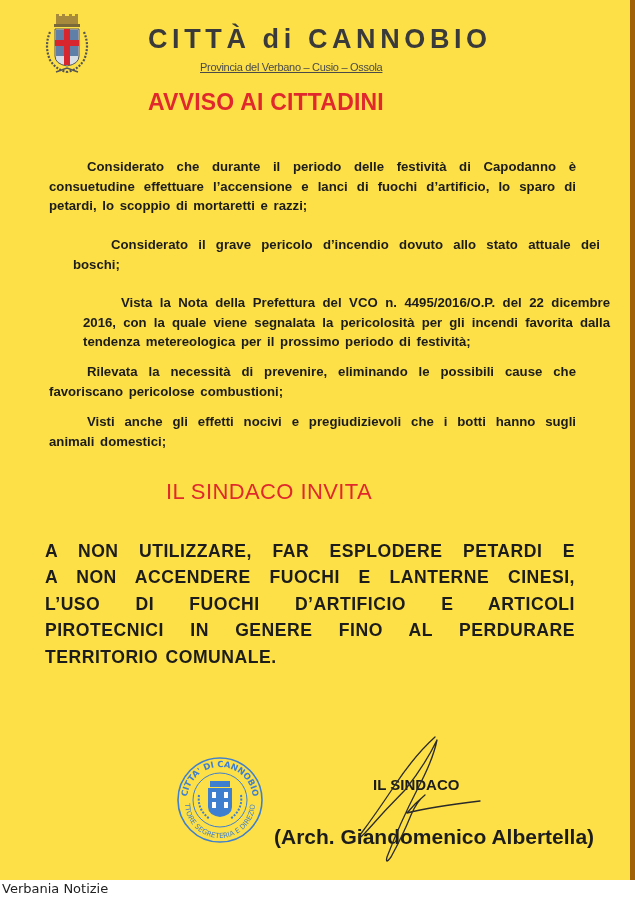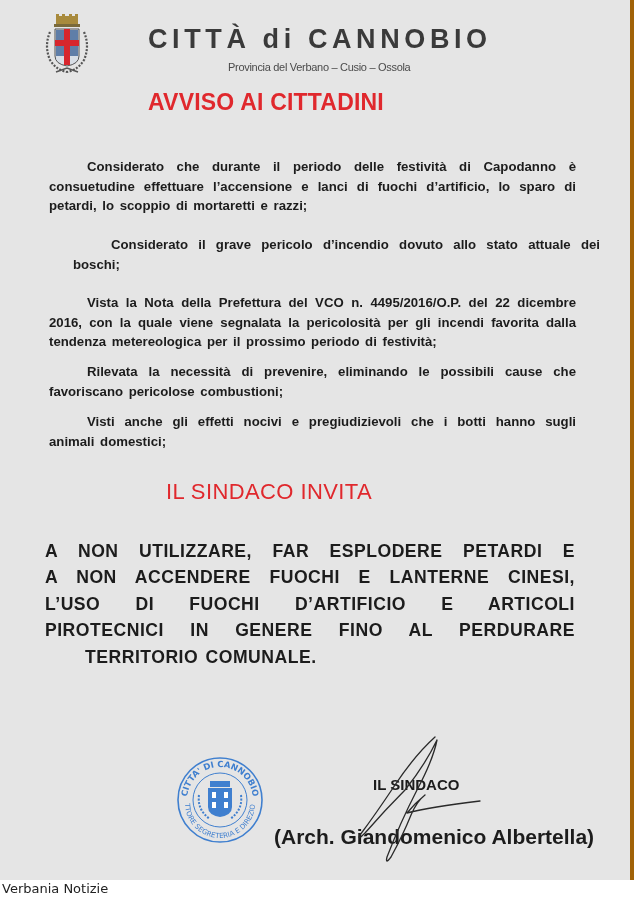--- a/index.html
+++ b/index.html
@@ -1,27 +1,27 @@
 <!DOCTYPE html>
 <html><head>
   <meta charset="utf-8">
   <style>
     html, body { margin: 0; padding: 0; background: #ffffff; }
     body { width: 635px; height: 900px; position: relative; overflow: hidden; font-family: "Liberation Sans", sans-serif; color: #1a1a1a; }
-    .page { position: absolute; left: 0; top: 0; width: 630px; height: 880px; background: #e5e5e5; border-right: 4px solid #a16207; }
+    .page { position: absolute; left: 0; top: 0; width: 630px; height: 880px; background: #fde047; border-right: 6px solid #a16207; }
     .coat { position: absolute; left: 42px; top: 14px; width: 50px; height: 64px; }
     .city-title { position: absolute; left: 148px; top: 24px; font-size: 27px; font-weight: bold; letter-spacing: 4.6px; color: #3a3a3a; white-space: nowrap; }
-    .province { position: absolute; left: 228px; top: 61px; font-size: 11px; color: #4a4a4a; white-space: nowrap; letter-spacing: -0.3px; }
+    .province { position: absolute; left: 200px; top: 61px; font-size: 11px; color: #4a4a4a; text-decoration: underline; white-space: nowrap; letter-spacing: -0.3px; }
     .notice-title { position: absolute; left: 148px; top: 89px; font-size: 23px; font-weight: bold; color: #e0282d; white-space: nowrap; letter-spacing: 0.2px; }
     .body-par { position: absolute; left: 49px; width: 527px; font-size: 13.2px; font-weight: bold; line-height: 19.5px; text-align: justify; color: #1c1c1c; word-spacing: 2px; }
     .body-par .indent { display: inline-block; width: 38px; }
     .invite-title { position: absolute; left: 166px; top: 479px; font-size: 22px; font-weight: normal; color: #e0282d; white-space: nowrap; letter-spacing: 0.4px; }
     .decree { position: absolute; left: 45px; top: 538px; width: 530px; font-size: 17.6px; font-weight: bold; line-height: 26.4px; text-align: justify; text-align-last: left; color: #1c1c1c; letter-spacing: 0.5px; word-spacing: 2px; }
     .decree .ln { display: block; text-align: justify; text-align-last: justify; }
-    .decree .ln.last { text-align-last: left; margin-left: 40px; }
+    .decree .ln.last { text-align-last: left; }
     .stamp { position: absolute; left: 175px; top: 755px; width: 90px; height: 90px; }
     .sign-role { position: absolute; left: 373px; top: 776px; font-size: 15px; font-weight: bold; color: #1c1c1c; white-space: nowrap; }
     .sign-name { position: absolute; left: 274px; top: 825px; font-size: 21px; font-weight: bold; color: #1c1c1c; white-space: nowrap; }
     .signature { position: absolute; left: 355px; top: 735px; width: 130px; height: 135px; pointer-events: none; }
     .watermark { position: absolute; left: 2px; top: 881px; font-family: "DejaVu Sans", sans-serif; font-size: 13px; color: #222; white-space: nowrap; }
   </style>
 </head>
 <body>
 
 <div class="page">
@@ -49,21 +49,21 @@
     <path d="M14 58 L25 54 L36 58" stroke="#555" stroke-width="1.5" fill="none"></path>
   </svg>
 
   <div class="city-title">CITTÀ  di  CANNOBIO</div>
   <div class="province">Provincia del Verbano – Cusio – Ossola</div>
 
   <div class="notice-title">AVVISO AI CITTADINI</div>
 
   <div class="body-par" style="top:157px;"><span class="indent"></span><span>Considerato che durante il periodo delle festività di Capodanno è consuetudine effettuare l’accensione e lanci di fuochi d’artificio, lo sparo di petardi, lo scoppio di mortaretti e razzi;</span></div>
   <div class="body-par" style="top:235px;margin-left:24px;"><span class="indent"></span><span>Considerato il grave pericolo d’incendio dovuto allo stato attuale dei boschi;</span></div>
-  <div class="body-par" style="top:293px;"><span class="indent"></span><span>Vista la Nota della Prefettura del VCO n. 4495/2016/O.P. del 22 dicembre 2016, con la quale viene segnalata la pericolosità per gli incendi favorita dalla tendenza metereologica per il prossimo periodo di festività;</span></div>
+  <div class="body-par" style="top:293px;margin-left:34px;"><span class="indent"></span><span>Vista la Nota della Prefettura del VCO n. 4495/2016/O.P. del 22 dicembre 2016, con la quale viene segnalata la pericolosità per gli incendi favorita dalla tendenza metereologica per il prossimo periodo di festività;</span></div>
   <div class="body-par" style="top:362px;"><span class="indent"></span><span>Rilevata la necessità di prevenire, eliminando le possibili cause che favoriscano pericolose combustioni;</span></div>
   <div class="body-par" style="top:412px;"><span class="indent"></span><span>Visti anche gli effetti nocivi e pregiudizievoli che i botti hanno sugli animali domestici;</span></div>
 
   <div class="invite-title">IL SINDACO INVITA</div>
 
   <div class="decree">
     <span class="ln">A NON UTILIZZARE, FAR ESPLODERE PETARDI E</span>
     <span class="ln">A NON ACCENDERE FUOCHI E LANTERNE CINESI,</span>
     <span class="ln">L’USO DI FUOCHI D’ARTIFICIO E ARTICOLI</span>
     <span class="ln">PIROTECNICI IN GENERE FINO AL PERDURARE</span>

